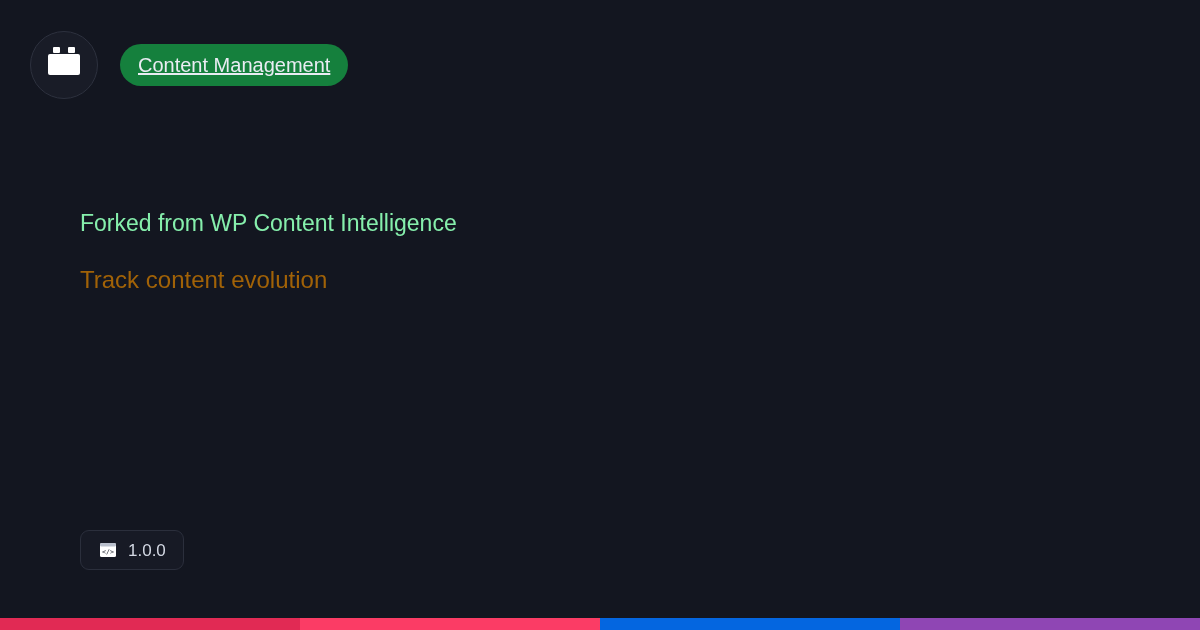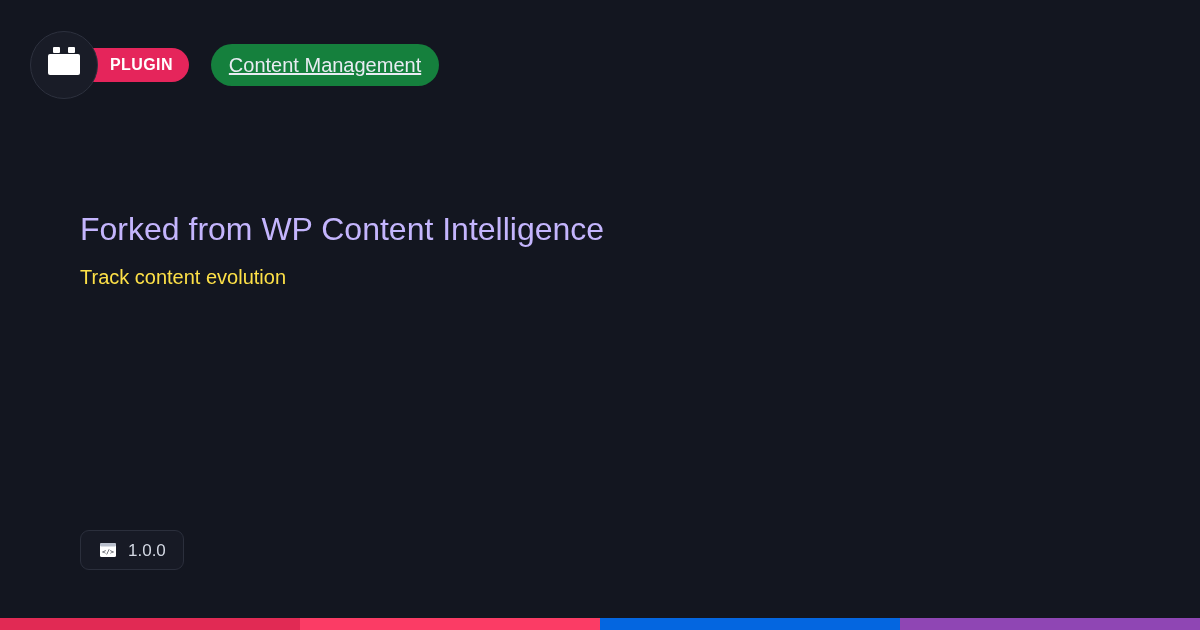--- a/index.html
+++ b/index.html
@@ -89,32 +89,32 @@
     color: #ffffff;
     letter-spacing: -1.2px;
     line-height: 1.05;
     white-space: nowrap;
   }
 
   .forked {
     position: absolute;
     left: 80px;
     top: 209px;
-    font-size: 32px;
-    color: #c4b5fd;
+    font-size: 23px;
+    color: #86efac;
     line-height: 1.3;
     white-space: nowrap;
   }
 
   .tagline {
     position: absolute;
     left: 80px;
     top: 264px;
-    font-size: 20px;
-    color: #fde047;
+    font-size: 24px;
+    color: #a16207;
     line-height: 1.3;
     white-space: nowrap;
   }
 
   
   .meta-row {
     position: absolute;
     left: 80px;
     top: 530px;
     display: flex;
@@ -167,21 +167,20 @@
     <div class="icon-circle">
       <span class="plug-glyph">
         <svg width="36" height="32" viewBox="0 0 36 32" aria-hidden="true">
           <rect x="7" y="0" width="7" height="6" rx="1" fill="#ffffff"></rect>
           <rect x="22" y="0" width="7" height="6" rx="1" fill="#ffffff"></rect>
           <rect x="2" y="7" width="32" height="21" rx="2" fill="#ffffff"></rect>
         </svg>
       </span>
     </div>
 
-    <div class="type-badge" style="background: rgb(229, 37, 91);">PLUGIN</div>
 
     <div class="category-chip">Content Management</div>
   </div>
 
 
   <div class="forked">Forked from WP Content Intelligence</div>
 
   <div class="tagline">Track content evolution</div>
 
   <div class="meta-row">

